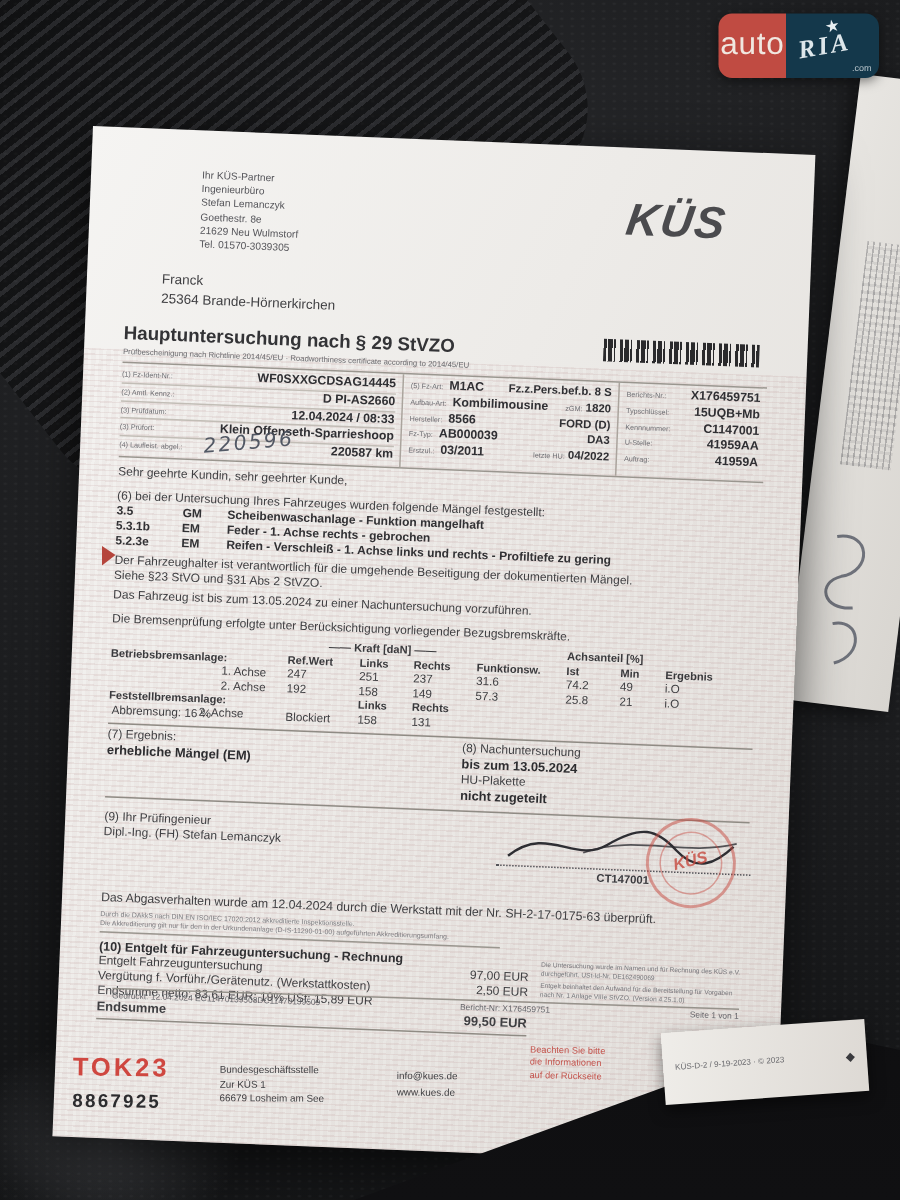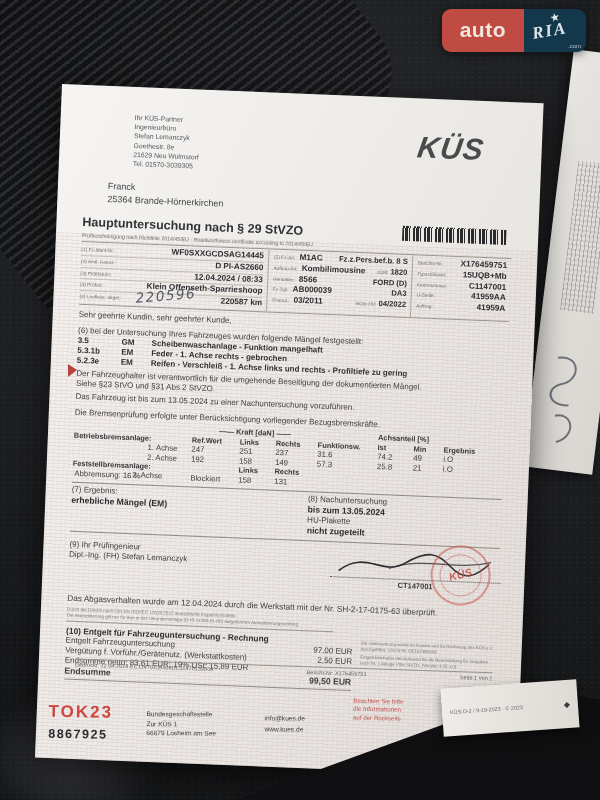--- a/index.html
+++ b/index.html
@@ -10,22 +10,22 @@
     background-image:radial-gradient(rgba(255,255,255,.08) 1px, transparent 1.5px);
     background-size:7px 5px;opacity:.45;}
   .seat-texture{position:absolute;left:-70px;top:-80px;width:430px;height:330px;
     transform:rotate(-38deg);border-radius:60px;opacity:.65;
     background:repeating-linear-gradient(0deg, rgba(0,0,0,.6) 0 5px, rgba(125,125,133,.18) 5px 8px);}
   .floor-glow{position:absolute;left:-60px;bottom:-60px;width:260px;height:200px;
     background:radial-gradient(closest-side, rgba(120,122,128,.35), transparent 70%);}
 
   
   .wm{position:absolute;top:9px;right:14px;display:flex;filter:drop-shadow(0 2px 4px rgba(0,0,0,.5));}
-  .wm-auto{background:#c04b42;color:#f0e7e0;font-weight:bold;font-size:21px;
-    padding:9px 18px 10px;border-radius:9px 0 0 9px;letter-spacing:.5px;}
+  .wm-auto{background:#c04b42;color:#f0e7e0;font-weight:normal;font-size:21px;
+    padding:9px 1px 10px;border-radius:9px 0 0 9px;letter-spacing:.5px;}
   .wm-ria{position:relative;background:#14384b;width:62px;border-radius:0 9px 9px 0;}
   .wm-star{position:absolute;top:2px;left:26px;color:#e8eef1;font-size:11px;transform:rotate(-12deg);}
   .wm-ria-txt{position:absolute;top:12px;left:8px;color:#dde6ea;font-weight:bold;font-style:italic;
     font-size:17px;font-family:"Liberation Serif",serif;transform:rotate(-10deg);letter-spacing:2px;}
   .wm-com{position:absolute;right:5px;bottom:3px;color:#b9c6cc;font-size:6px;}
 
   
   .side-paper{position:absolute;right:-18px;top:52px;width:70px;height:420px;
     transform:rotate(7deg);background:linear-gradient(100deg,#e8e6e2,#d8d5d0);
     box-shadow:-4px 4px 14px rgba(0,0,0,.55);}

